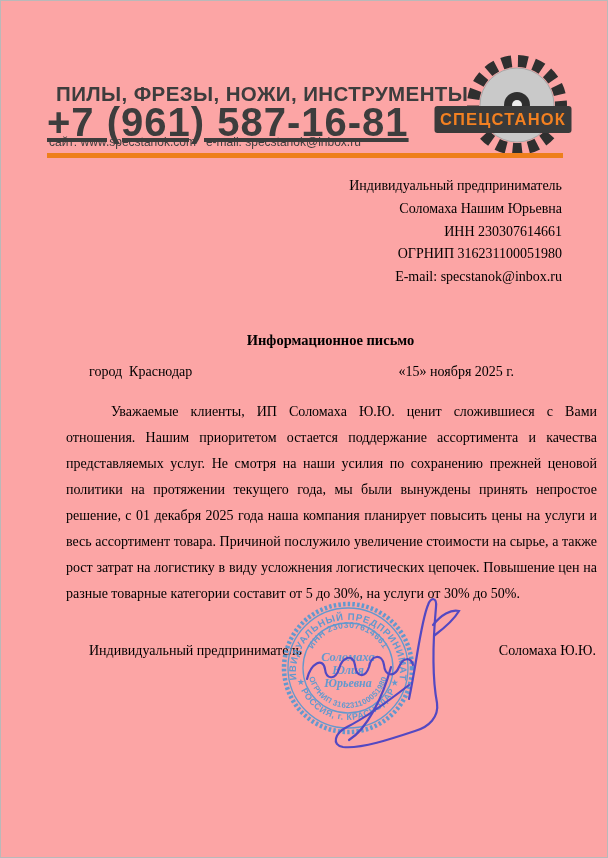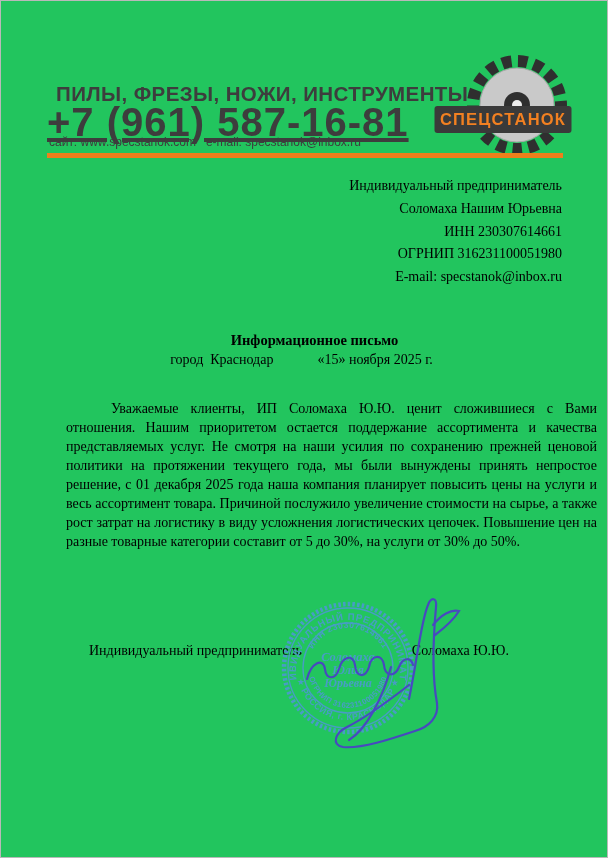--- a/index.html
+++ b/index.html
@@ -1,20 +1,20 @@
 <!DOCTYPE html>
 <html><head>
 <meta charset="utf-8">
 <style>
   html,body{margin:0;padding:0;background:#fff;}
   .page{
     position:relative;
     width:606px;height:856px;
     border:1px solid #b9b9b9;
-    background:#22c55e;
+    background:#fca5a5;
     overflow:hidden;
     font-family:"Liberation Serif","DejaVu Serif",serif;
     color:#000;
   }
   
   .lh-headline{
     position:absolute;left:55px;top:83px;
     font-family:"Liberation Sans","DejaVu Sans",sans-serif;
     font-weight:800;font-size:20.5px;line-height:1;
     color:#3d3d3d;letter-spacing:.4px;white-space:pre;
@@ -36,42 +36,42 @@
   }
   .lh-logo{position:absolute;left:430px;top:48px;}
   
   .requisites{
     position:absolute;right:45px;top:174px;
     text-align:right;font-size:14px;line-height:22.8px;
   }
   .req-line{white-space:pre;}
   
   .letter-title{
-    position:absolute;left:48px;top:331px;width:531px;
+    position:absolute;left:64px;top:331px;width:531px;
     text-align:center;font-weight:bold;font-size:14.5px;
   }
   .dateline{
-    position:absolute;left:64px;top:351px;width:531px;
-    display:flex;justify-content:center;font-size:14px;
+    position:absolute;left:64px;top:363px;width:531px;
+    display:flex;justify-content:space-between;font-size:14px;
   }
   .dateline .city{margin-left:24px;white-space:pre;}
   .dateline .date{margin-right:82px;white-space:pre;margin-left:44px;}
   .para{
     position:absolute;left:64px;width:531px;margin:1px;
-    font-size:14px;line-height:19px;
+    font-size:14px;line-height:26px;
     text-align:justify;text-indent:45px;
   }
   .para1{top:397px;}
   .para2{top:537px;}
   .sigrow{
     position:absolute;left:64px;top:642px;width:531px;
     display:flex;justify-content:space-between;font-size:14px;
   }
   .sigrow .sig-left{margin-left:24px;white-space:pre;}
-  .sigrow .sig-right{margin-right:87px;white-space:pre;}
+  .sigrow .sig-right{white-space:pre;}
   
   .stamp-svg{position:absolute;left:270px;top:580px;}
   .stamp-arc-text{
     font-family:"Liberation Sans","DejaVu Sans",sans-serif;
     font-weight:bold;
   }
   .stamp-center-text{
     font-family:"Liberation Serif","DejaVu Serif",serif;
     font-weight:bold;font-style:italic;
   }

